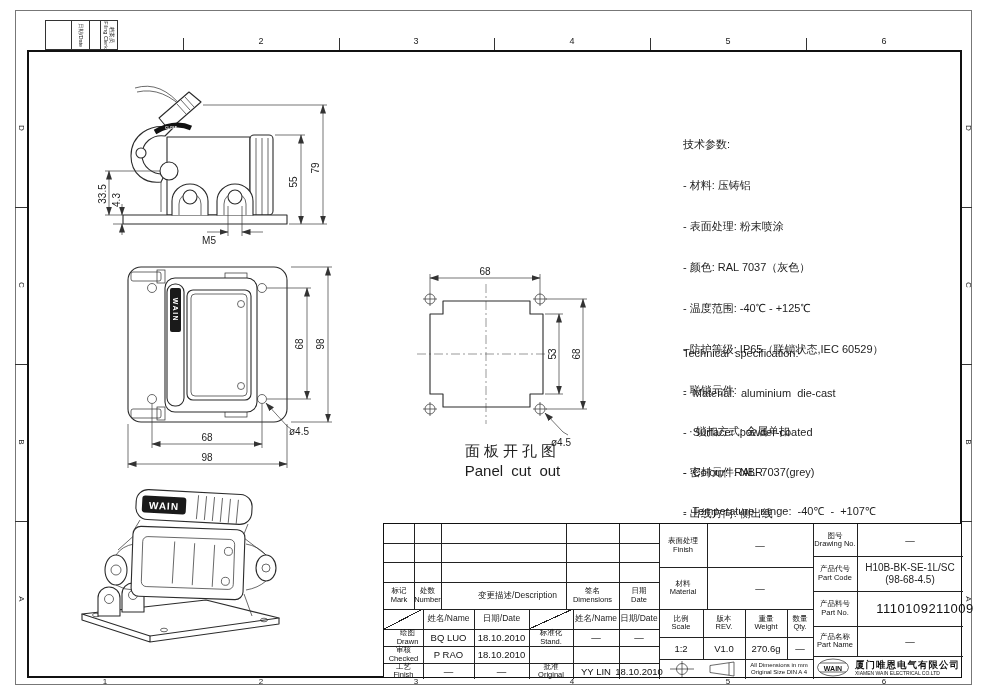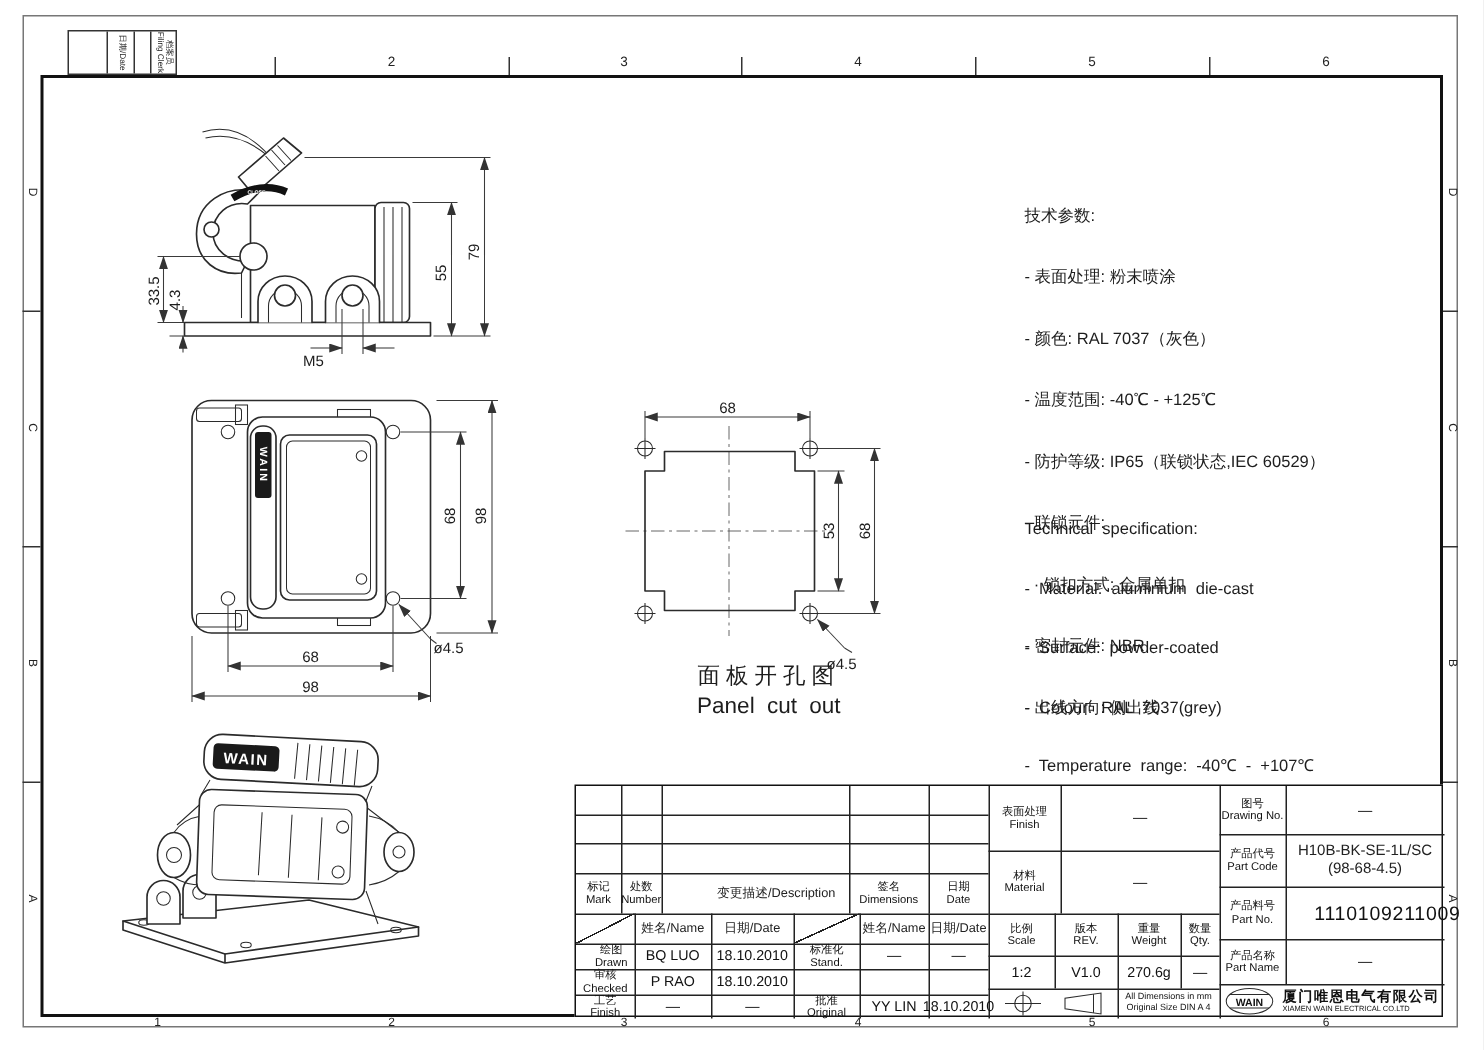--- a/index.html
+++ b/index.html
@@ -266,20 +266,21 @@
       <rect x="58" y="24" width="116" height="30" rx="12" class="oline wfill"></rect>
       <path d="M120,27 L119,51 M128,27.5 L127,51.5 M136,28 L135,52 M144,28.5 L143,52.5 M152,29 L151,53 M160,29.5 L159,53.5" class="tline"></path>
       <rect x="64" y="30" width="44" height="17" rx="3" fill="#1a1a1a"></rect>
       <text x="86" y="43" text-anchor="middle" class="svgwhite" font-size="10" letter-spacing="1">WAIN</text>
     </g>
     <path d="M62,52 L56,62 M170,56 L166,66" class="tline"></path>
   </svg>
 
   <div class="abs spec spec-cn" style="left:683px;top:112px;">
     <div>技术参数:</div>
+    <div>- 材料: 压铸铝</div>
     <div>- 表面处理: 粉末喷涂</div>
     <div>- 颜色: RAL 7037（灰色）</div>
     <div>- 温度范围: -40℃ - +125℃</div>
     <div>- 防护等级: IP65（联锁状态,IEC 60529）</div>
     <div>- 联锁元件:</div>
     <div>  · 锁扣方式: 金属单扣</div>
     <div>- 密封元件: NBR</div>
     <div>- 出线方向: 侧出线</div>
   </div>
 

